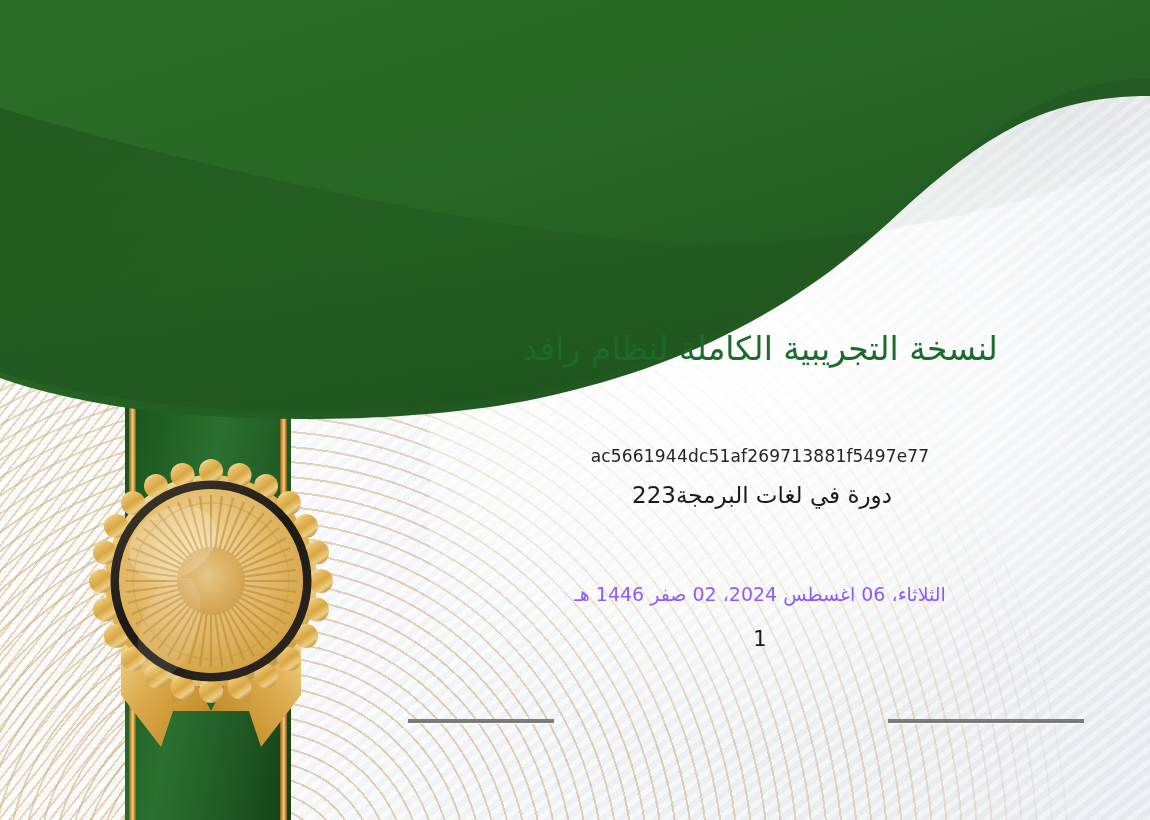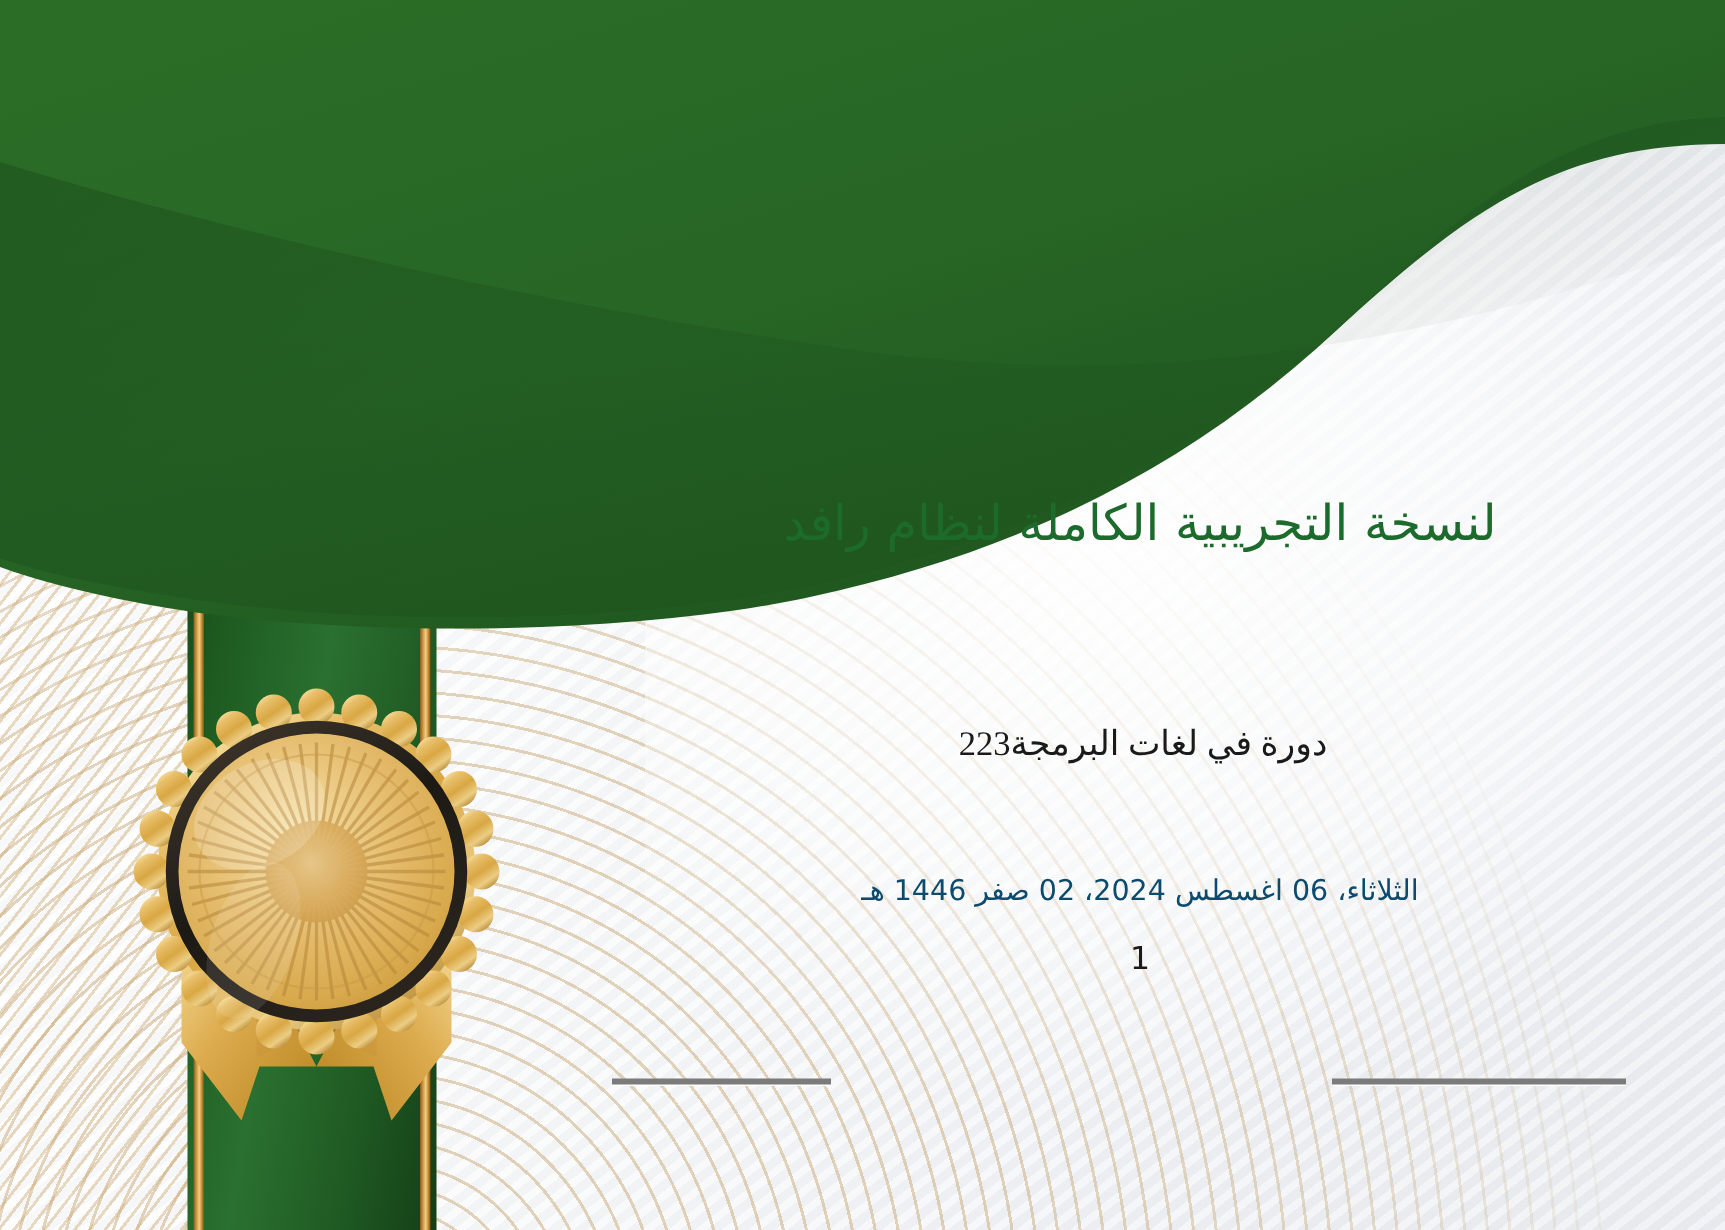--- a/index.html
+++ b/index.html
@@ -192,30 +192,29 @@
   }
 
   .cert-course {
     position: absolute;
     left: 4px;
     right: 0;
     top: 480px;
     font-size: 23px;
     color: #1a1a1a;
     line-height: 1.35;
-    font-family: Liberation Serif, serif;
   }
 
   .cert-date {
     position: absolute;
     left: 0;
     right: 0;
     top: 583px;
     font-size: 19px;
-    color: #0c4a6e;
+    color: #8b5cf6;
   }
 
   .cert-serial {
     position: absolute;
     left: 0;
     right: 0;
     top: 627px;
     font-size: 21px;
     color: #1a1a1a;
     direction: ltr;
@@ -425,20 +424,21 @@
 
       <ellipse cx="108" cy="100" rx="46" ry="34" fill="#ffffff" opacity="0.18" transform="rotate(-28 108 100)"></ellipse>
       <ellipse cx="104" cy="184" rx="28" ry="54" fill="#ffffff" opacity="0.10" transform="rotate(18 104 184)"></ellipse>
     </svg>
   </div>
 
   <div class="content">
 
     <div class="cert-subtitle">لنسخة التجريبية الكاملة لنظام رافد</div>
 
+    <div class="cert-hash">ac5661944dc51af269713881f5497e77</div>
 
     <div class="cert-course">دورة في لغات البرمجة223</div>
 
     <div class="cert-date">الثلاثاء، 06 اغسطس 2024، 02 صفر 1446 هـ</div>
 
     <div class="cert-serial">1</div>
   </div>
 
   <div class="sig-line sig-left"></div>
   <div class="sig-line sig-right"></div>

